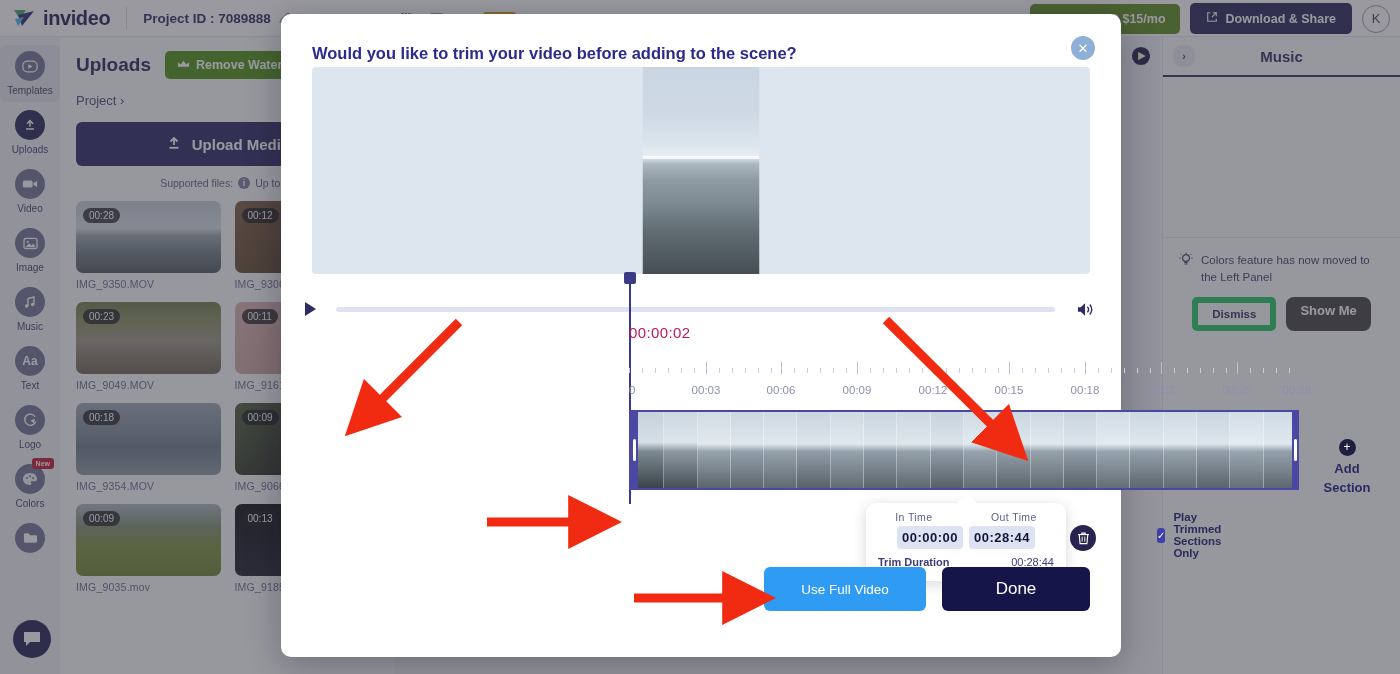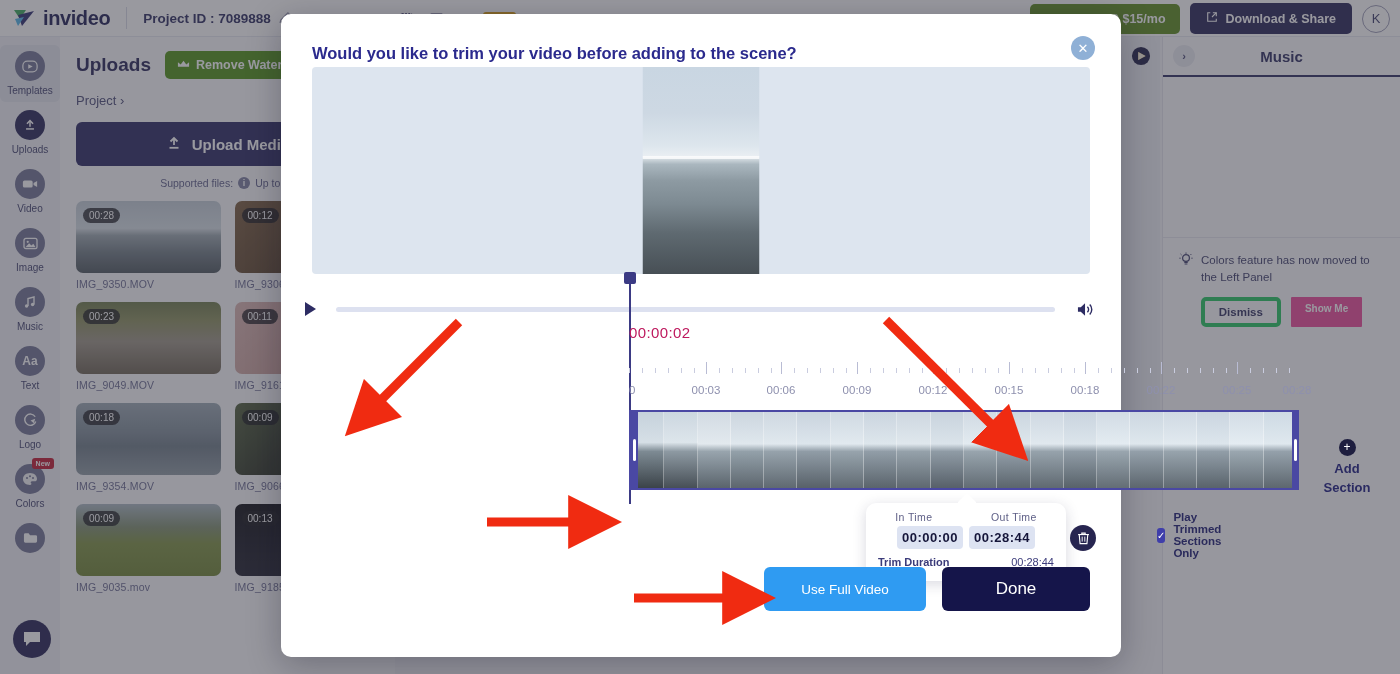--- a/index.html
+++ b/index.html
@@ -126,22 +126,22 @@
     font-size: 15px; color: #2b2b5e; font-weight: 600; border-bottom: 2px solid #2b2b5e;
   }
   .collapse-btn {
     position: absolute; left: 10px; width: 22px; height: 22px; border-radius: 50%;
     background: #e9eaf1; color: #4a4a75; font-size: 11px; display: flex; align-items: center; justify-content: center;
   }
   .tip-box { position: absolute; left: 0; right: 0; top: 200px; padding: 14px 16px; border-top: 1px solid #e6e7ef; }
   .tip-row { display: flex; gap: 8px; align-items: flex-start; }
   .tip-text { font-size: 11.5px; color: #3b3b68; line-height: 1.45; }
   .tip-btns { display: flex; gap: 10px; margin-top: 12px; justify-content: center; }
-  .btn-dismiss { border: 4px solid #22c55e; color: #2e2e5e; font-size: 11.5px; padding: 5px 14px; border-radius: 5px; background: transparent; font-weight: 600;}
-  .btn-showme { background: #ec4899; color: #fff; font-size: 10px; padding: 6px 14px; border-radius: 1px; font-weight: 600;}
+  .btn-dismiss { border: 6px solid #22c55e; color: #2e2e5e; font-size: 11.5px; padding: 5px 14px; border-radius: 5px; background: transparent; font-weight: 600;}
+  .btn-showme { background: #404040; color: #fff; font-size: 13px; padding: 6px 14px; border-radius: 8px; font-weight: 600;}
 
   
   .timeline-bar {
     position: absolute; left: 395px; right: 238px; bottom: 0; height: 230px;
     background: #f4f5f9; border-top: 1px solid #e2e3ec;
   }
   .tl-zoom { position: absolute; right: 14px; top: 14px; display: flex; align-items: center; gap: 10px; }
   .zoom-track { width: 66px; height: 3px; background: #c5c7d6; border-radius: 2px; position: relative; }
   .zoom-knob { position: absolute; left: 32px; top: -3.5px; width: 10px; height: 10px; border-radius: 50%; background: #7b7da0; }
   .tl-ruler { position: absolute; left: 14px; right: 14px; top: 52px; height: 16px; }

